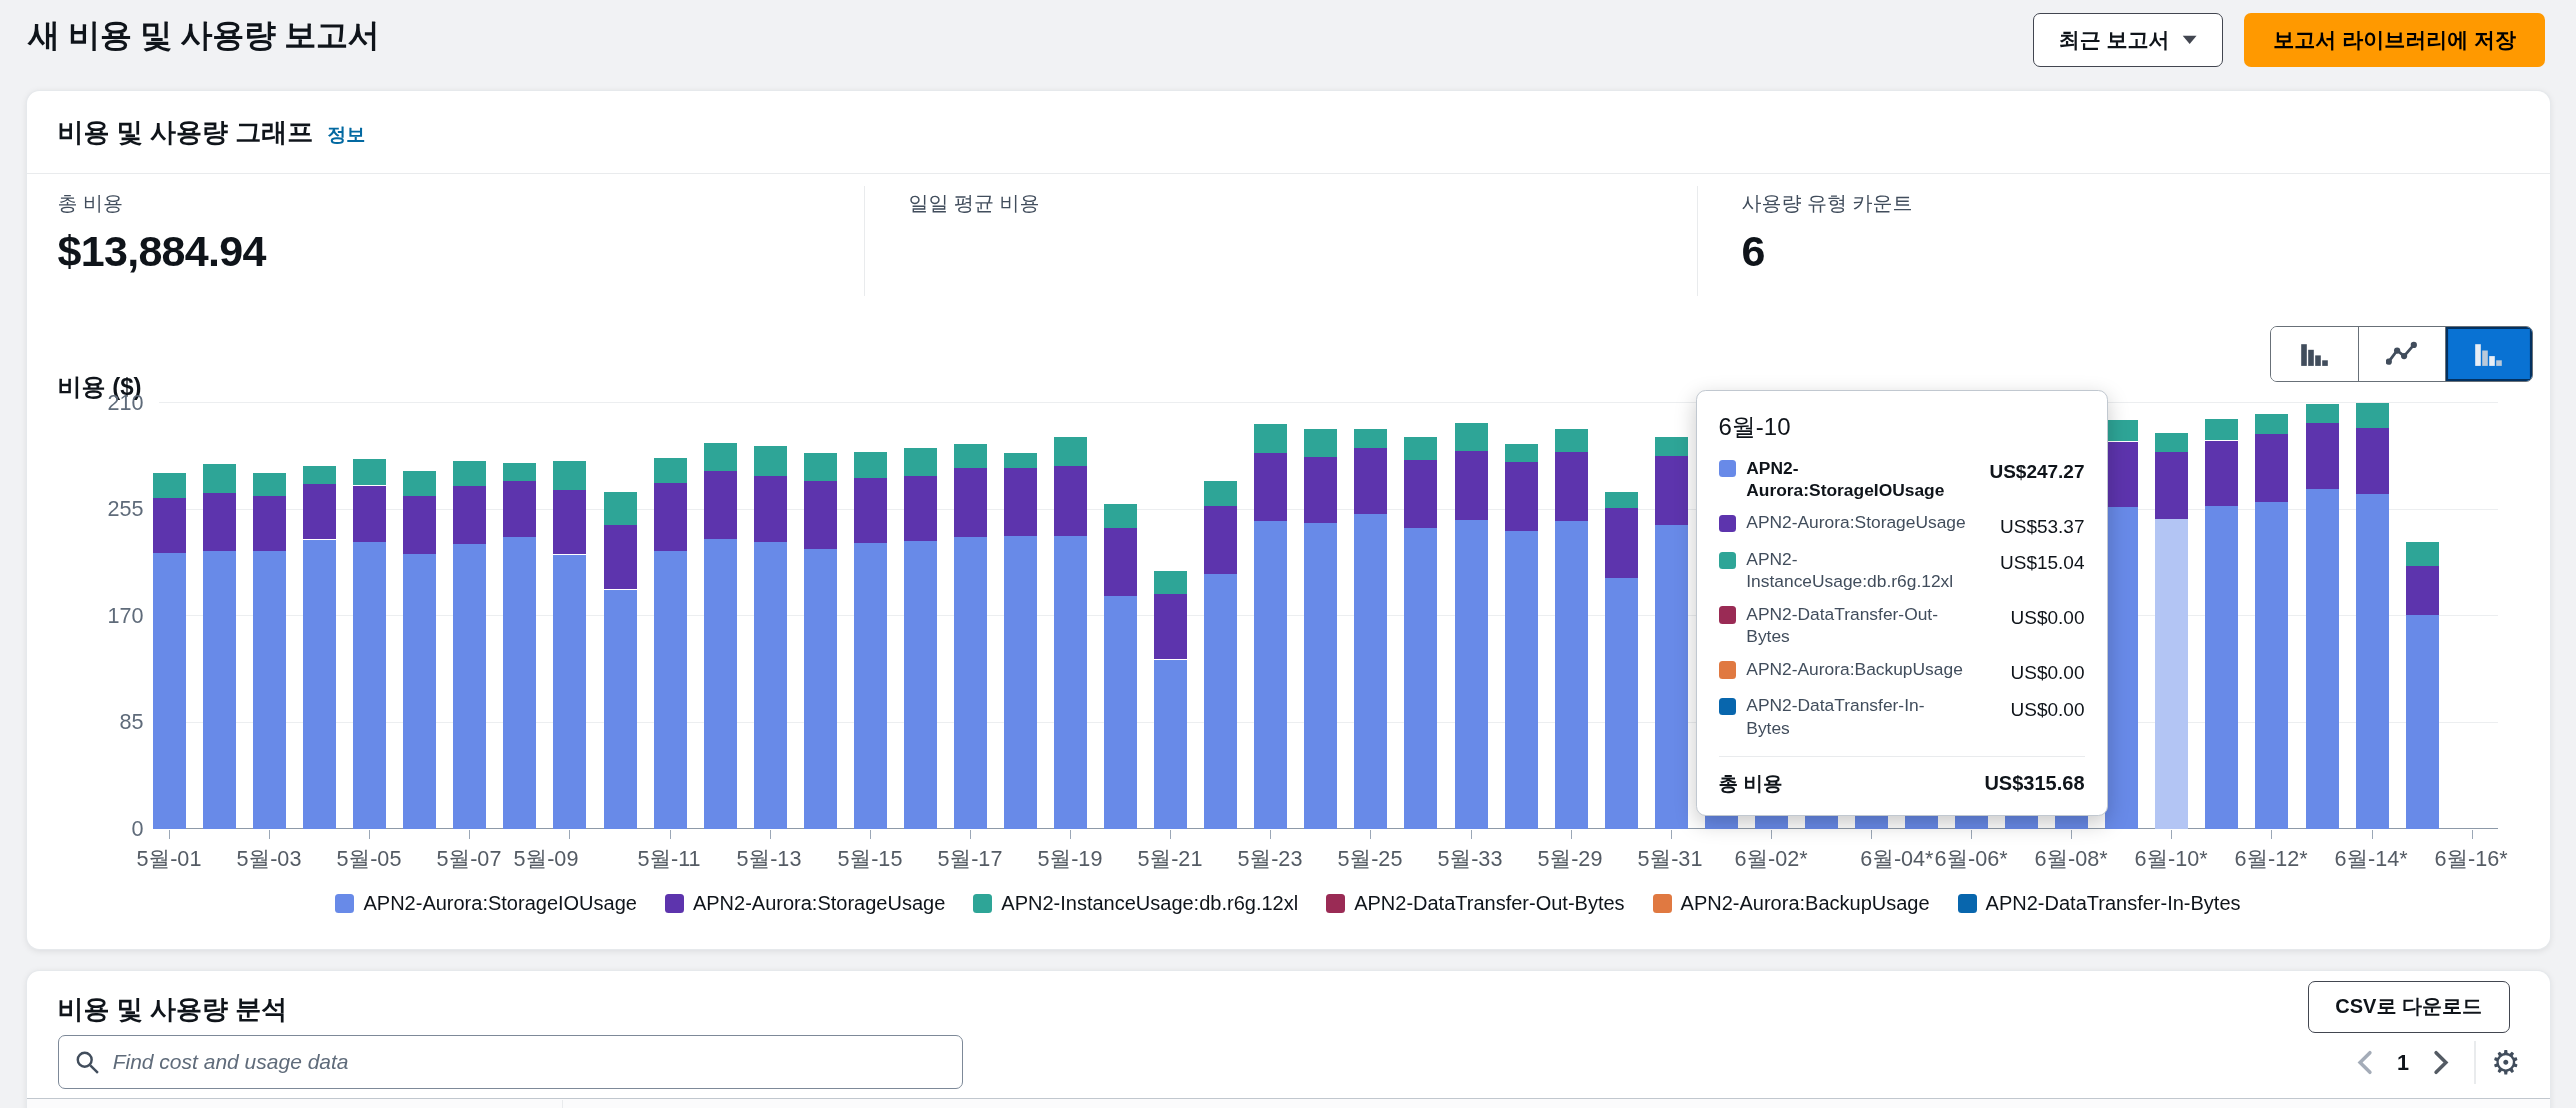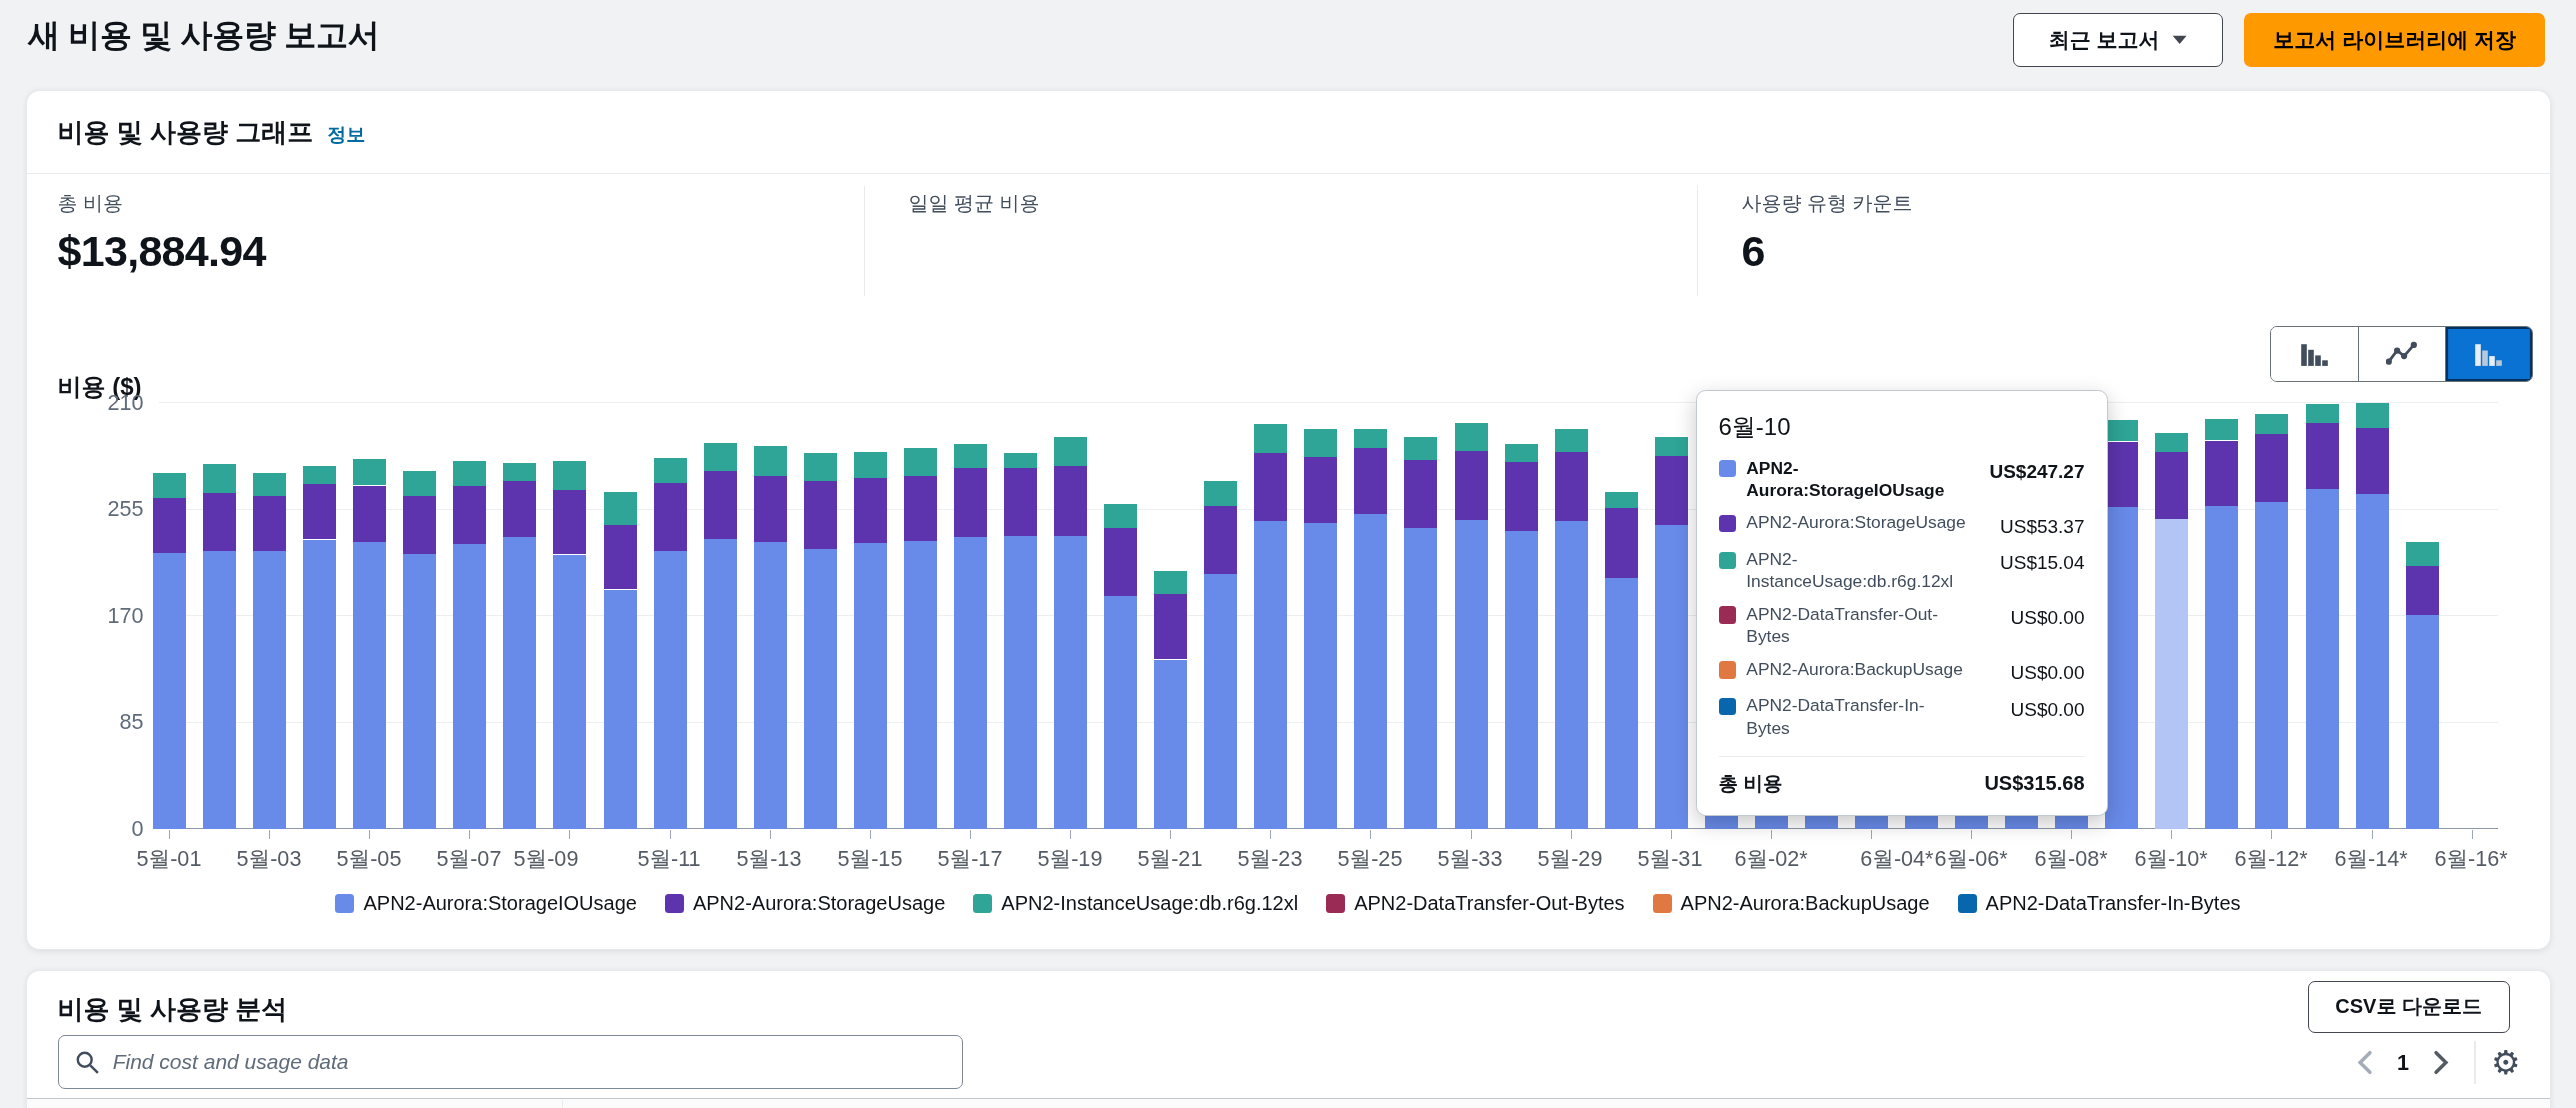--- a/index.html
+++ b/index.html
@@ -17,21 +17,21 @@
   }
   .header-actions {
     position:absolute; right:31px; top:12.5px;
     display:flex; gap:21px; align-items:center;
   }
   .btn {
     display:flex; align-items:center; justify-content:center; gap:12.5px;
     height:54px; border-radius:7px; font-size:21px; font-weight:700;
     cursor:pointer; white-space:nowrap;
   }
-  .btn-secondary { background:#fff; border:1.4px solid #424650; color:#0f141a; padding:0 35px; }
+  .btn-secondary { background:#fff; border:1.4px solid #424650; color:#0f141a; padding:0 25px; }
   .btn-primary  { background:#ff9900; border:none; color:#000; padding:0 29px; }
 
   
   .card {
     position:absolute; left:26.5px; width:2523px; background:#fff;
     border-radius:12.5px;
     box-shadow:0 0 0.7px 0.7px #e6e9ec, 0 1.4px 7px rgba(0,7,22,.10);
   }
   #graph-card { top:91px; height:858px; }
   #analysis-card { top:971px; height:181px; border-radius:12.5px 12.5px 0 0; }

